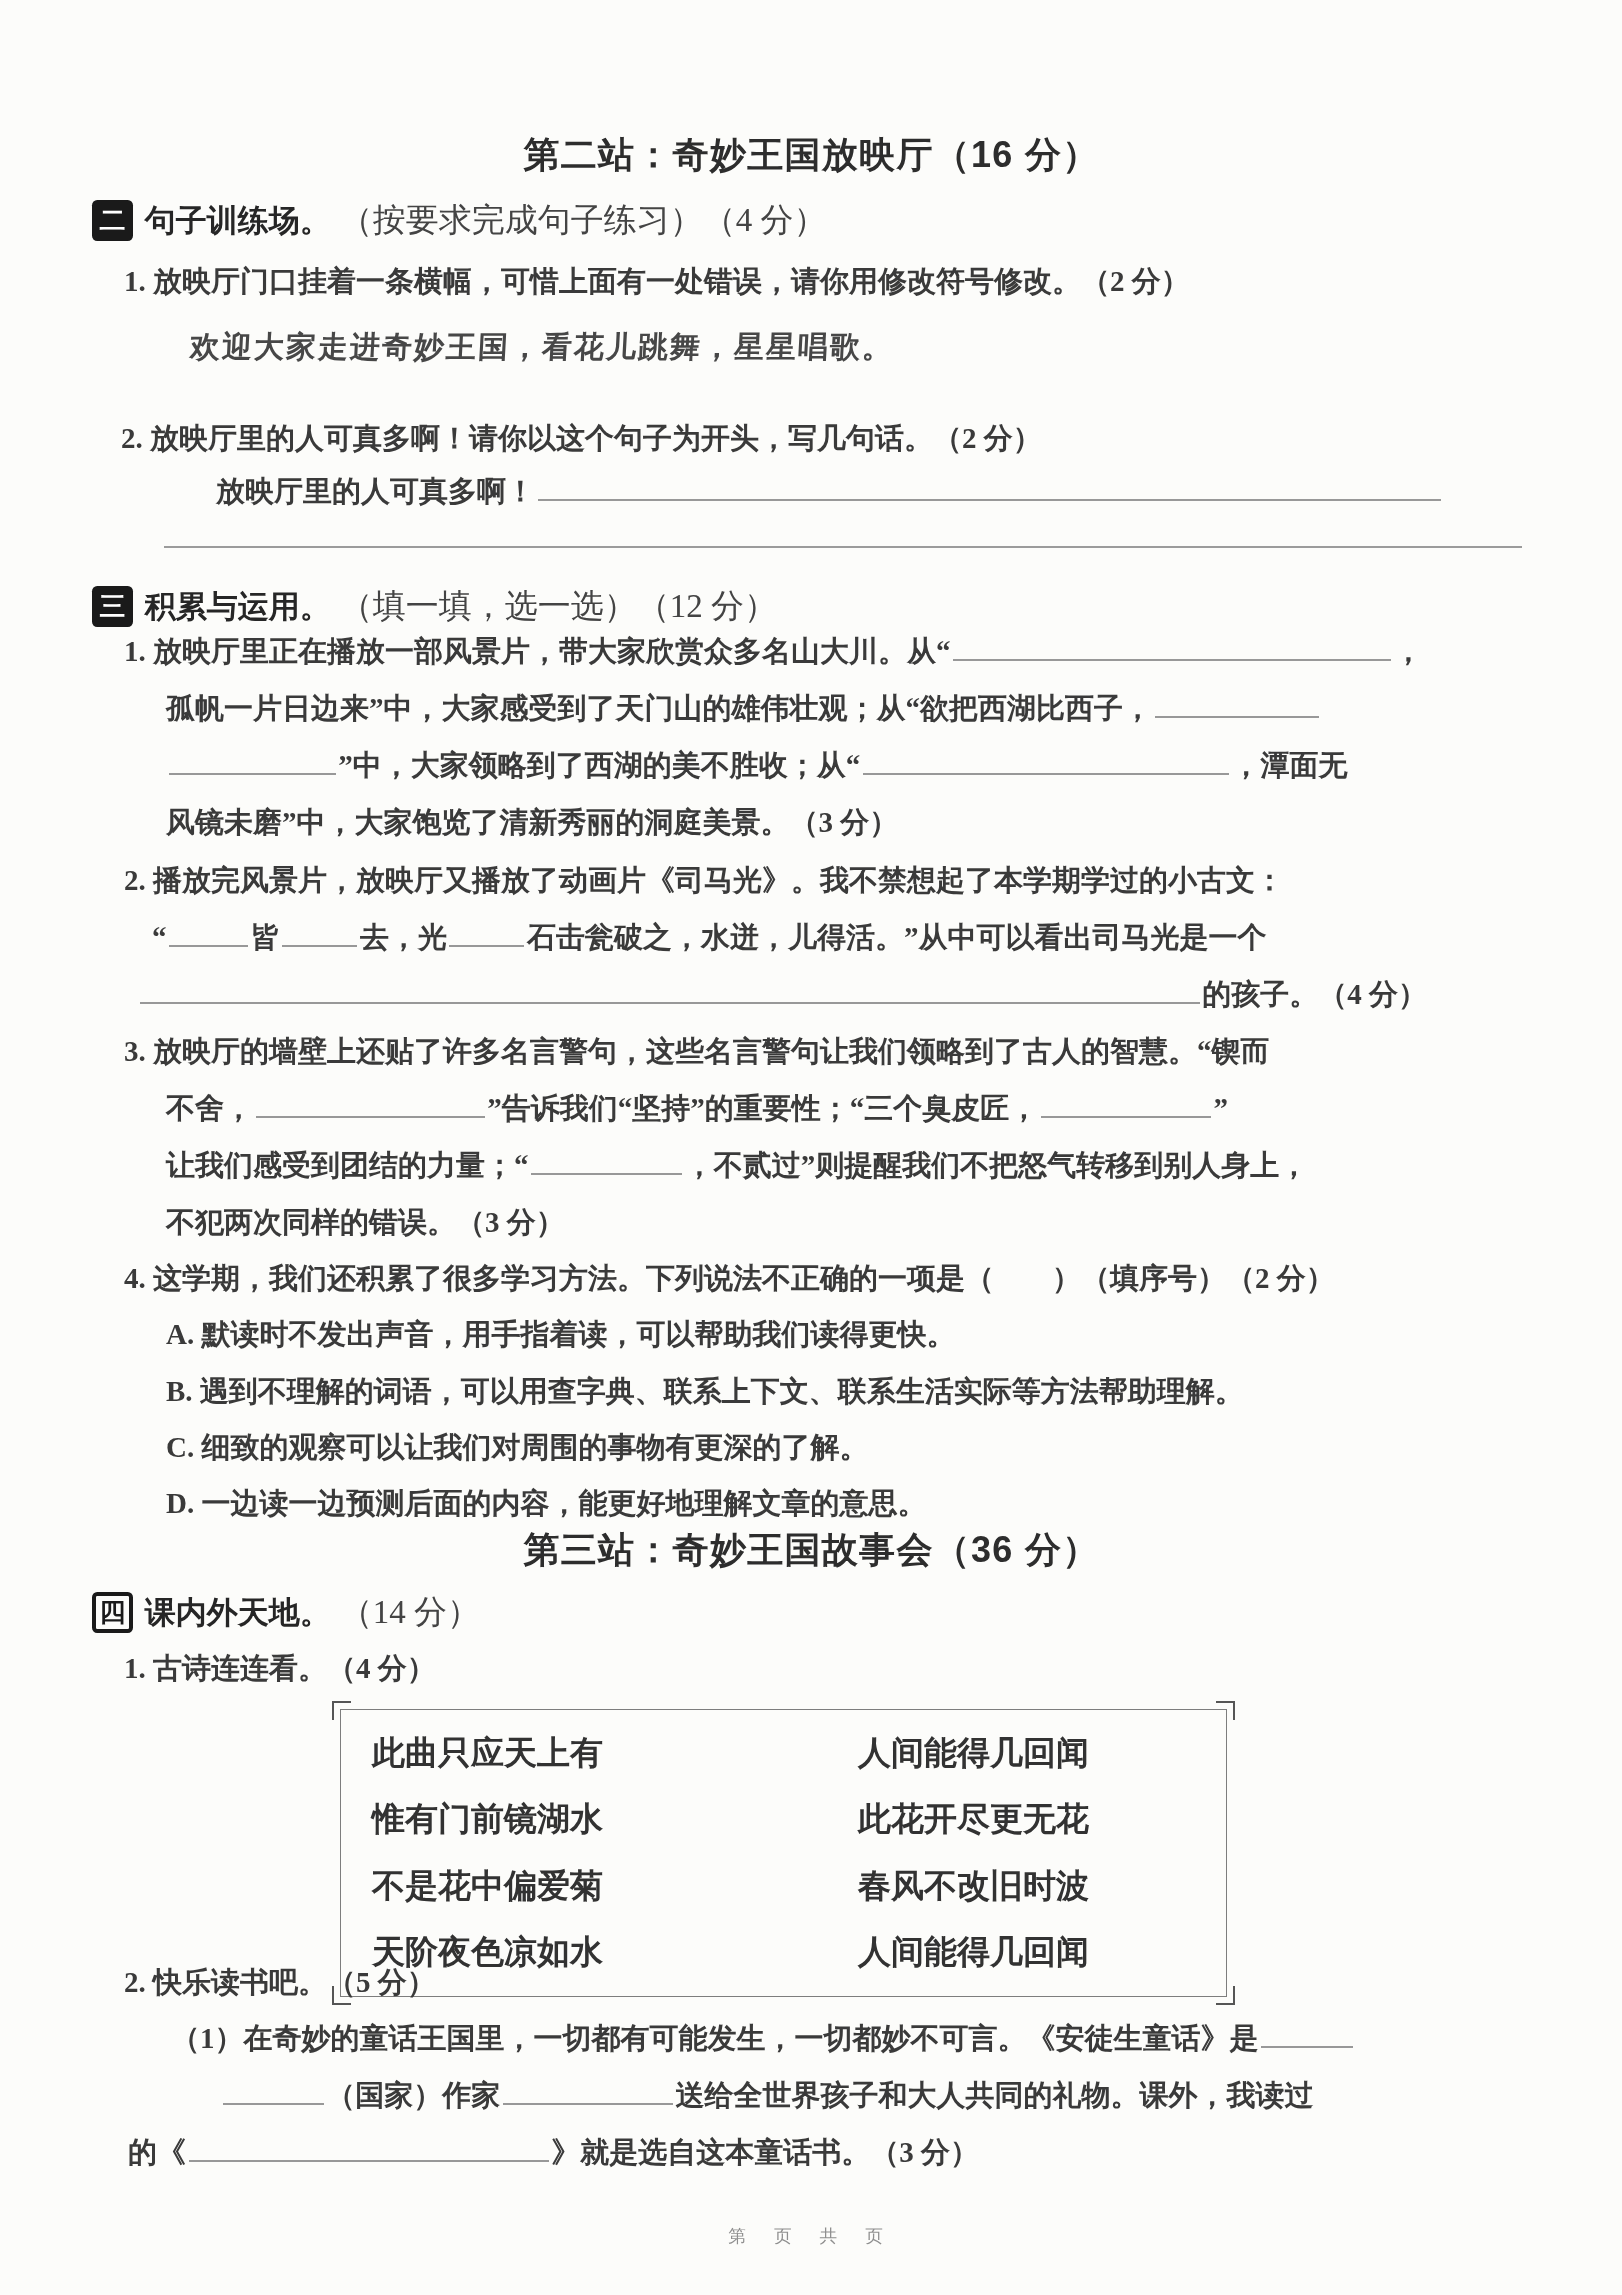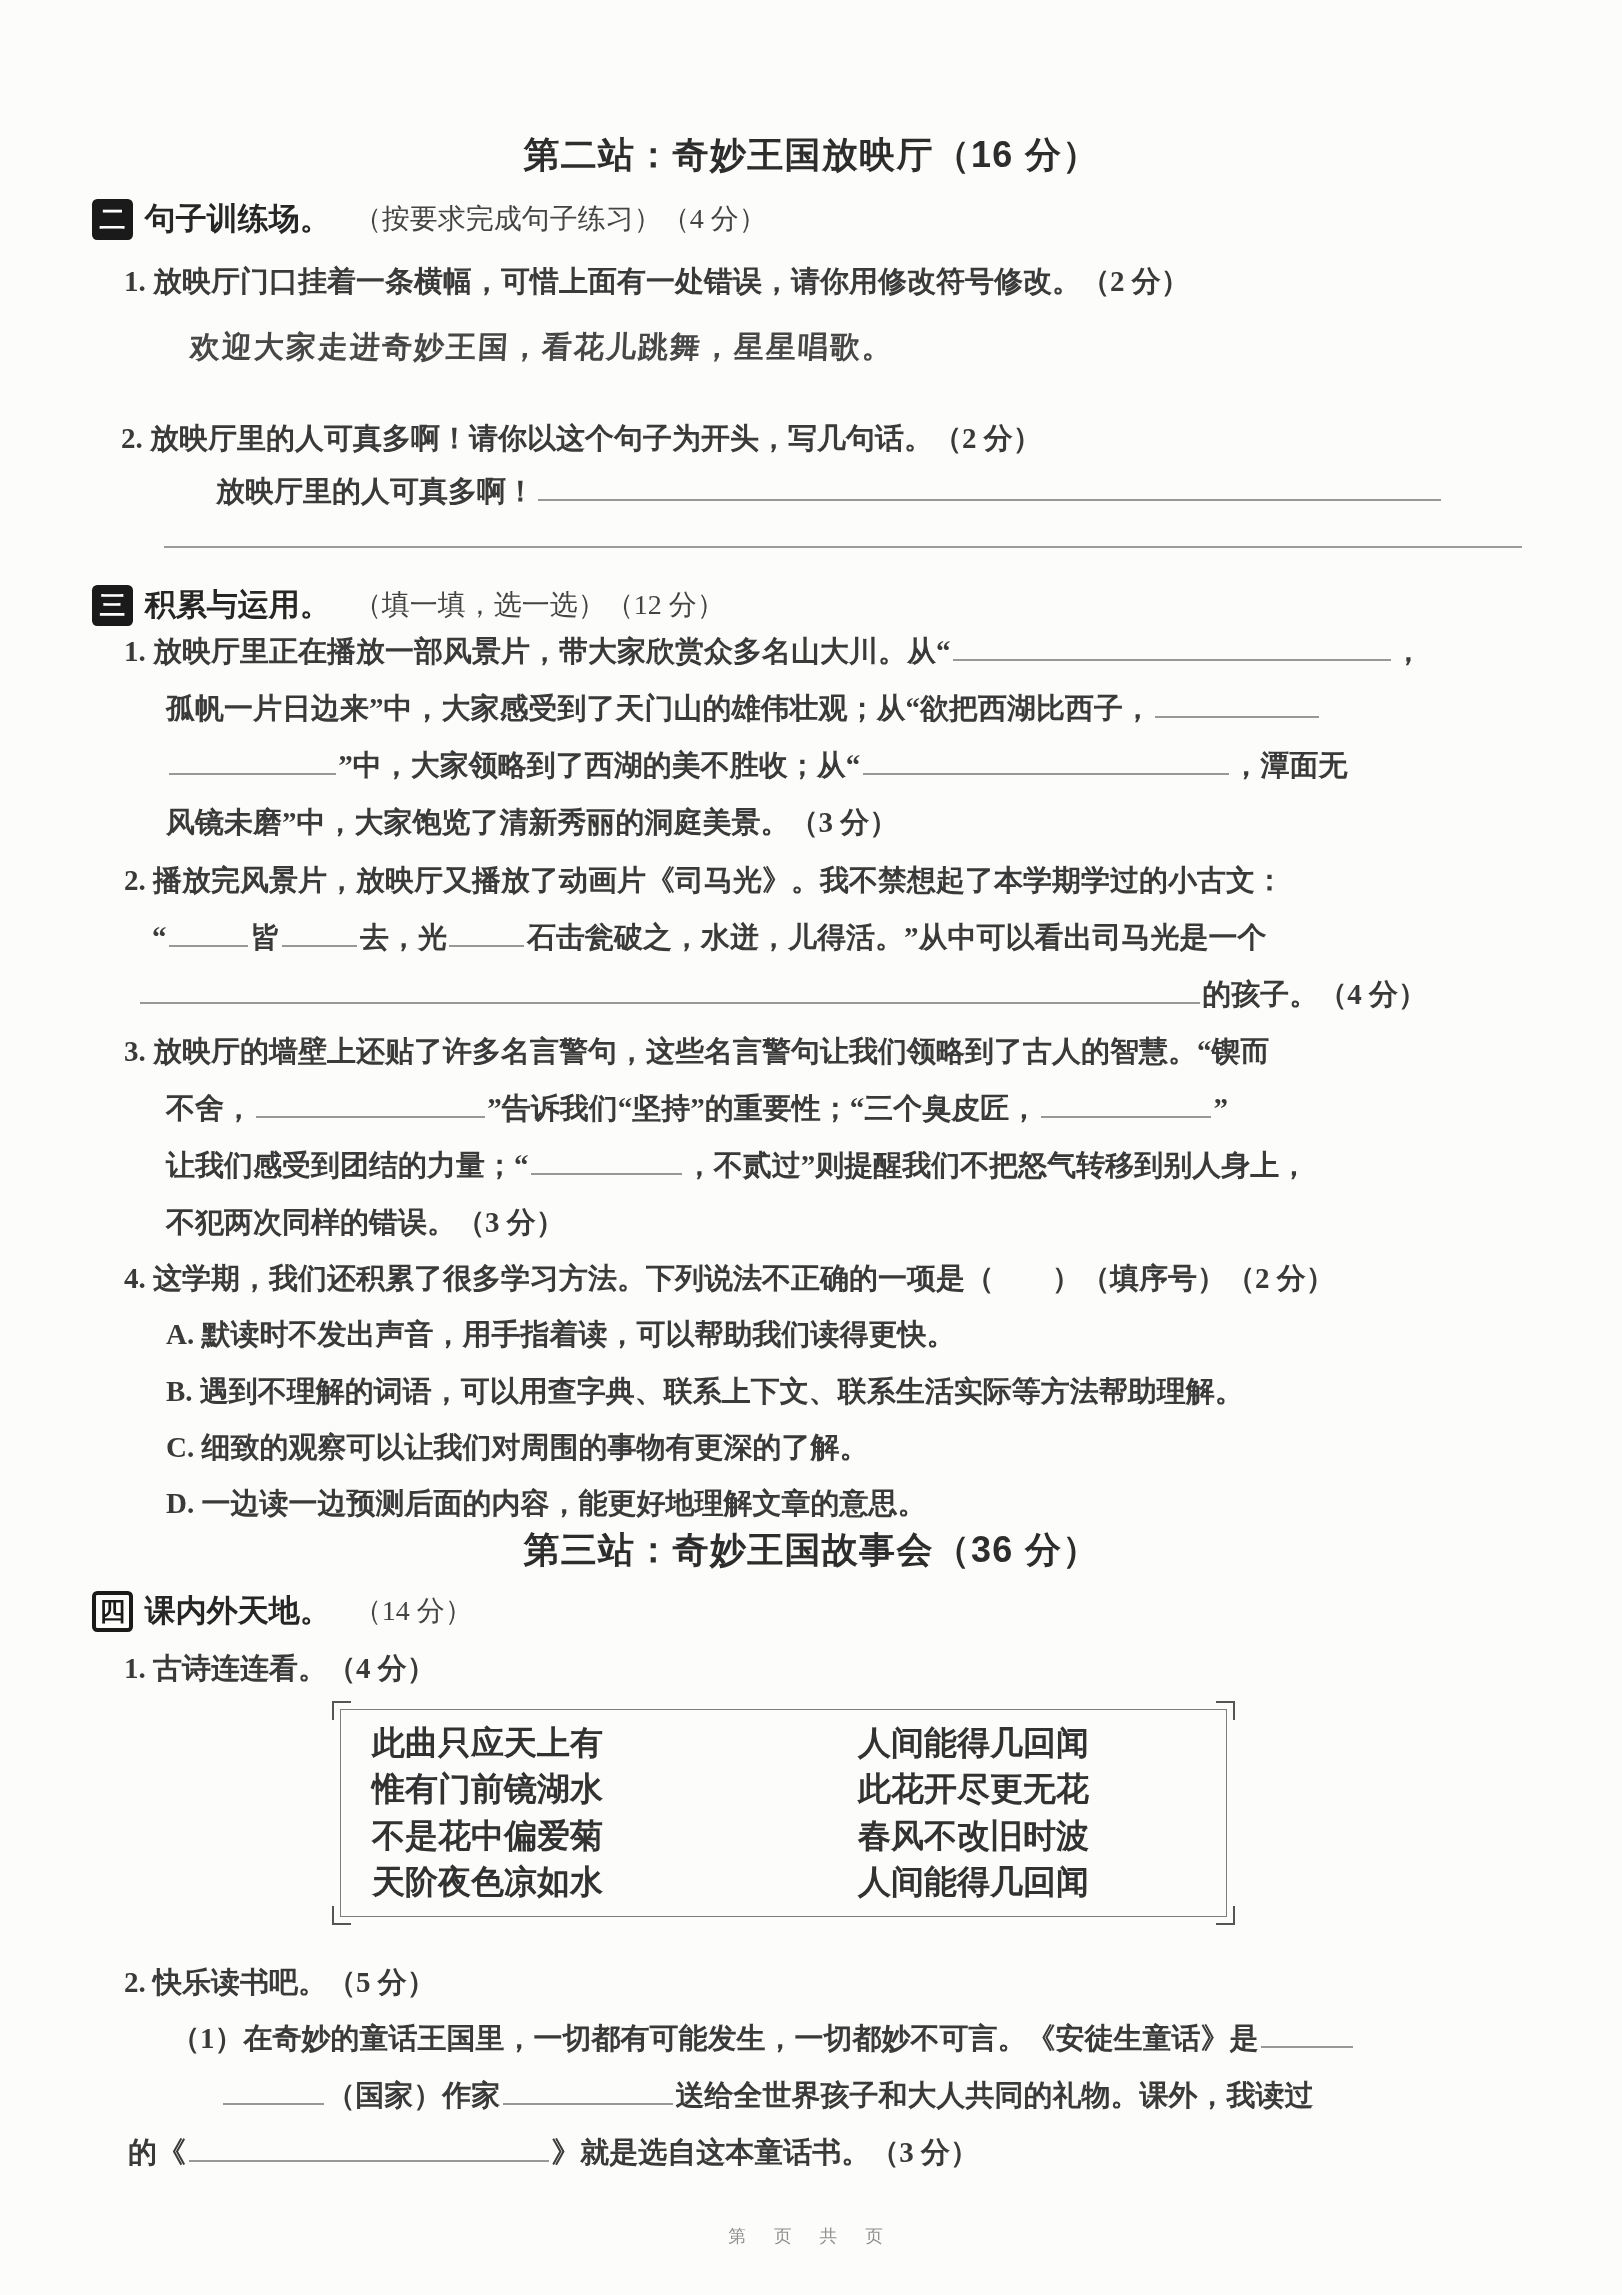--- a/index.html
+++ b/index.html
@@ -45,21 +45,21 @@
   }
   .marker.outline {
     background:#fcfcfa; color:#1a1a1a;
     border:4.6px solid #1a1a1a; box-sizing:border-box;
   }
   .sec-title {
     font-family:"Liberation Sans", sans-serif;
     font-weight:700; font-size:31px; color:#262626;
   }
   .sec-sub {
-    font-size:28px; color:#444444; margin-left:23px;
+    font-size:33px; color:#444444; margin-left:9px;
   }
   .blank {
     display:inline-block;
     border-bottom:2px solid #989898;
     margin:0 2.6px;
     flex:0 0 auto;
   }
   .rule {
     position:absolute;
     border-bottom:2px solid #9b9b9b;
@@ -212,21 +212,21 @@
   <div class="sec-header" style="top:1590px; left:92px;">
     <span class="marker outline">四</span>
     <span class="sec-title">课内外天地。</span>
     <span class="sec-sub">（14 分）</span>
   </div>
 
   <div class="line" style="top:1649px; left:124px;">
     <span>1. 古诗连连看。（4 分）</span>
   </div>
 
-  <div class="poem-box" style="top:1709px; left:340px; width:887px; height:208px;">
+  <div class="poem-box" style="top:1709px; left:340px; width:887px; height:288px;">
     <span class="corner tl"></span>
     <span class="corner tr"></span>
     <span class="corner bl"></span>
     <span class="corner br"></span>
     <div class="poem-col" style="left:31px;">
       <p>此曲只应天上有</p>
       <p>惟有门前镜湖水</p>
       <p>不是花中偏爱菊</p>
       <p>天阶夜色凉如水</p>
     </div>

